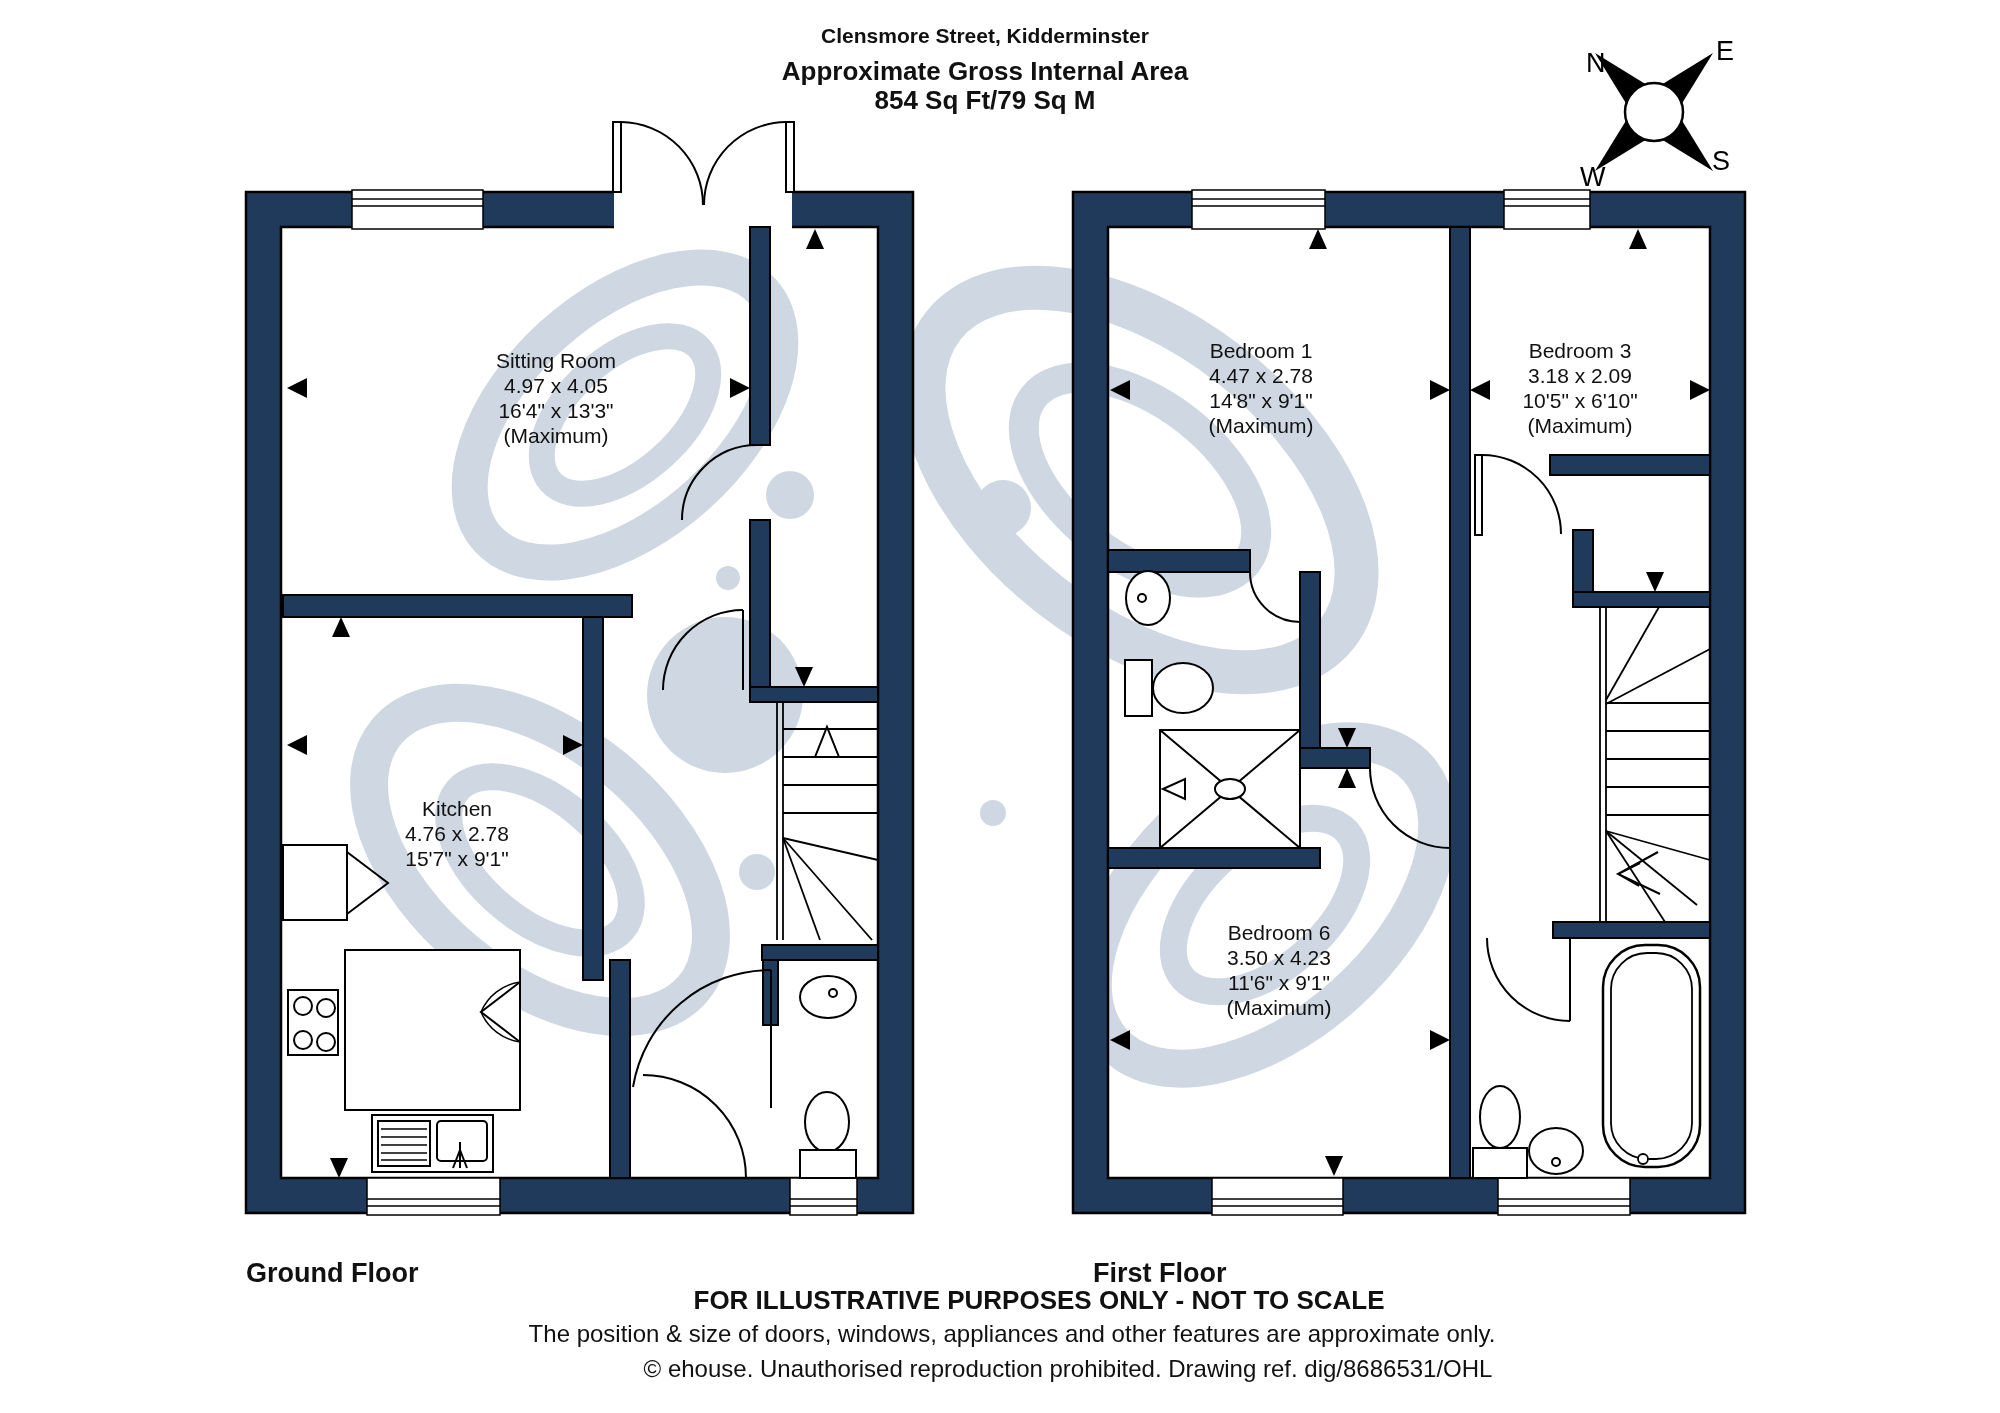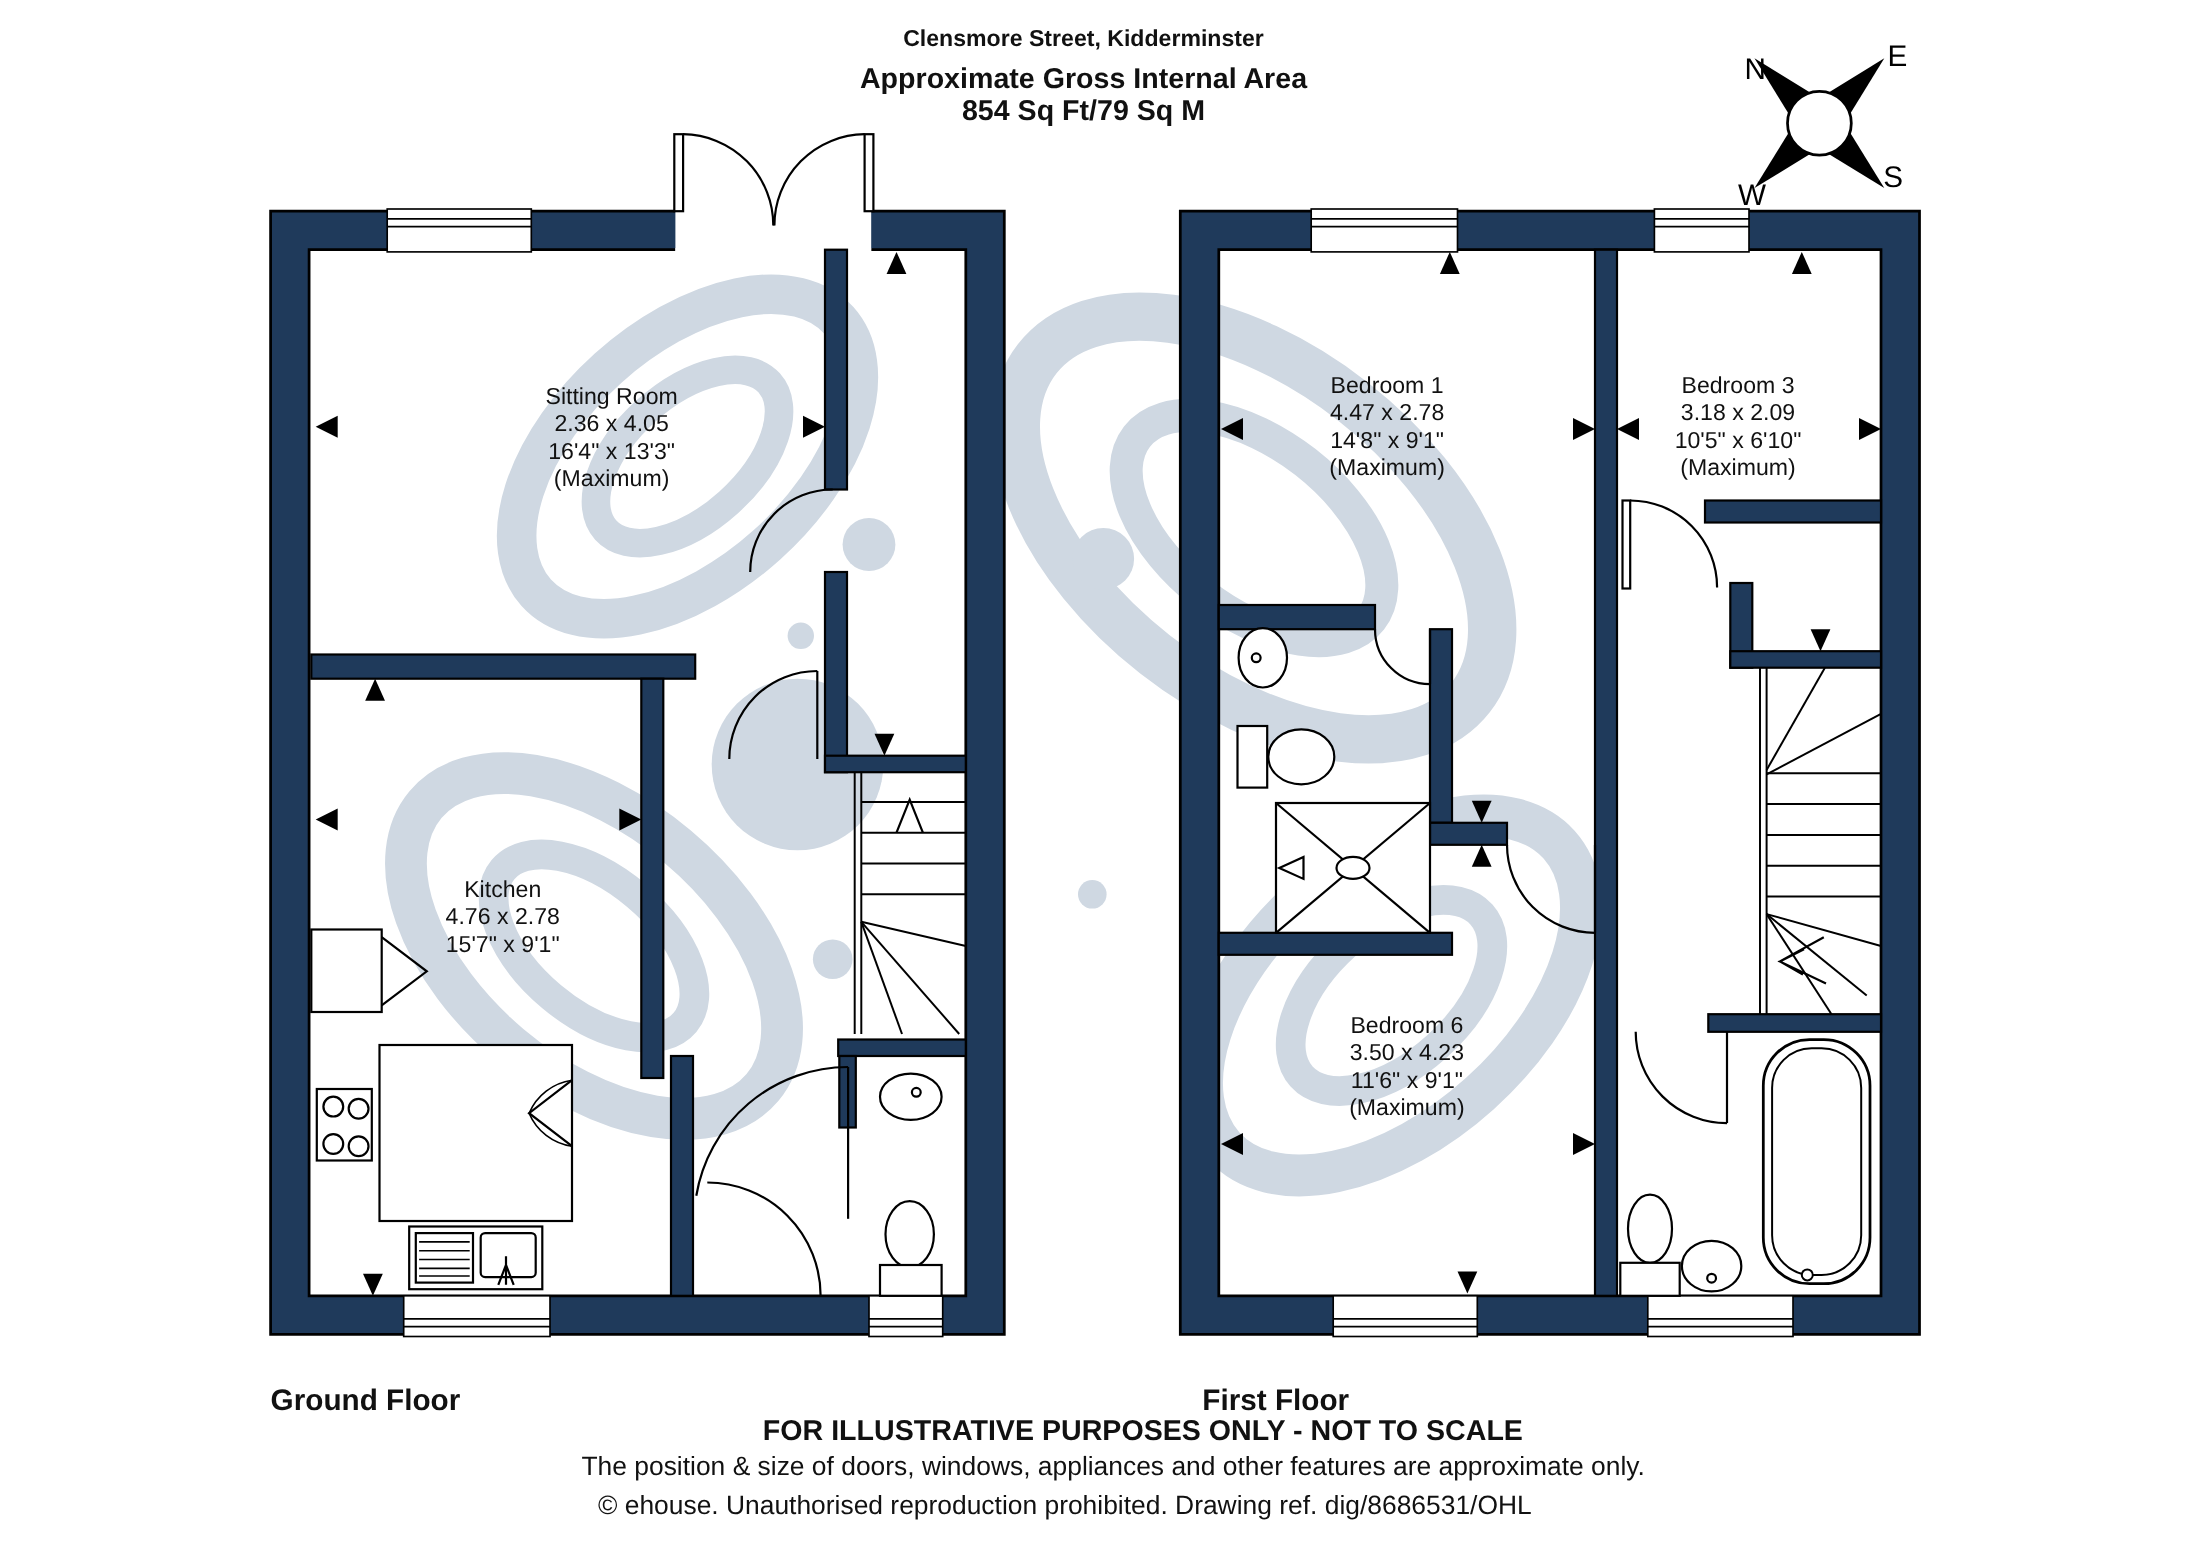--- a/index.html
+++ b/index.html
@@ -281,21 +281,21 @@
     </g>
   </g>
 </svg>
 
 <div class="abs title-line t1" style="left:985px;top:24px;">Clensmore Street, Kidderminster</div>
 <div class="abs title-line t2" style="left:985px;top:56px;">Approximate Gross Internal Area</div>
 <div class="abs title-line t2" style="left:985px;top:85px;">854 Sq Ft/79 Sq M</div>
 
 <div class="abs rlabel" style="left:556px;top:348px;">
   <div>Sitting Room</div>
-  <div>2.36 x 4.05</div>
+  <div>4.97 x 4.05</div>
   <div>16'4" x 13'3"</div>
   <div>(Maximum)</div>
 </div>
 
 <div class="abs rlabel" style="left:433px;top:796px;margin-left:24px;">
   <div>Kitchen</div>
   <div>4.76 x 2.78</div>
   <div>15'7" x 9'1"</div>
 </div>
 
@@ -318,13 +318,13 @@
   <div>3.50 x 4.23</div>
   <div>11'6" x 9'1"</div>
   <div>(Maximum)</div>
 </div>
 
 <div class="abs floor-label" style="left:246px;top:1238px;">Ground Floor</div>
 <div class="abs floor-label" style="left:1093px;top:1238px;">First Floor</div>
 
 <div class="abs footer-line f1" style="left:1012px;top:1285px;">FOR ILLUSTRATIVE PURPOSES ONLY - NOT TO SCALE</div>
 <div class="abs footer-line f23" style="left:1012px;top:1320px;">The position &amp; size of doors, windows, appliances and other features are approximate only.</div>
-<div class="abs footer-line f23" style="left:968px;top:1355px;">© ehouse. Unauthorised reproduction prohibited. Drawing ref. dig/8686531/OHL</div>
+<div class="abs footer-line f23" style="left:1068px;top:1355px;">© ehouse. Unauthorised reproduction prohibited. Drawing ref. dig/8686531/OHL</div>
 
 </body></html>

